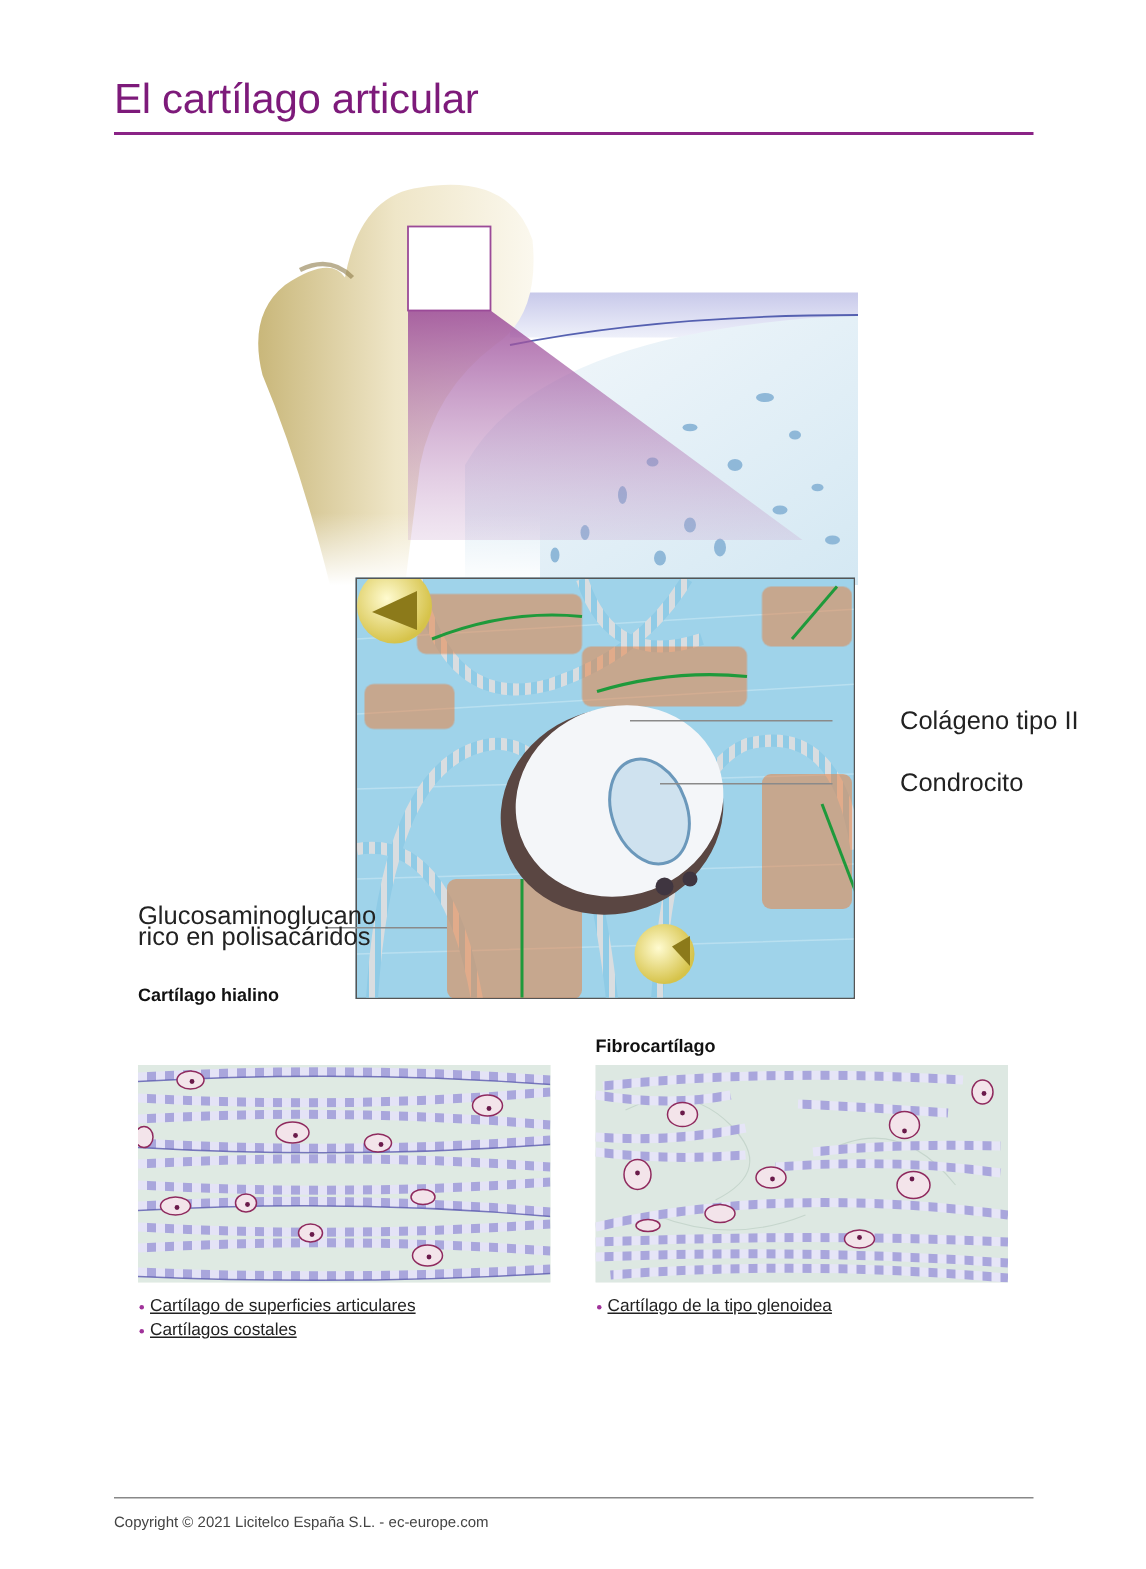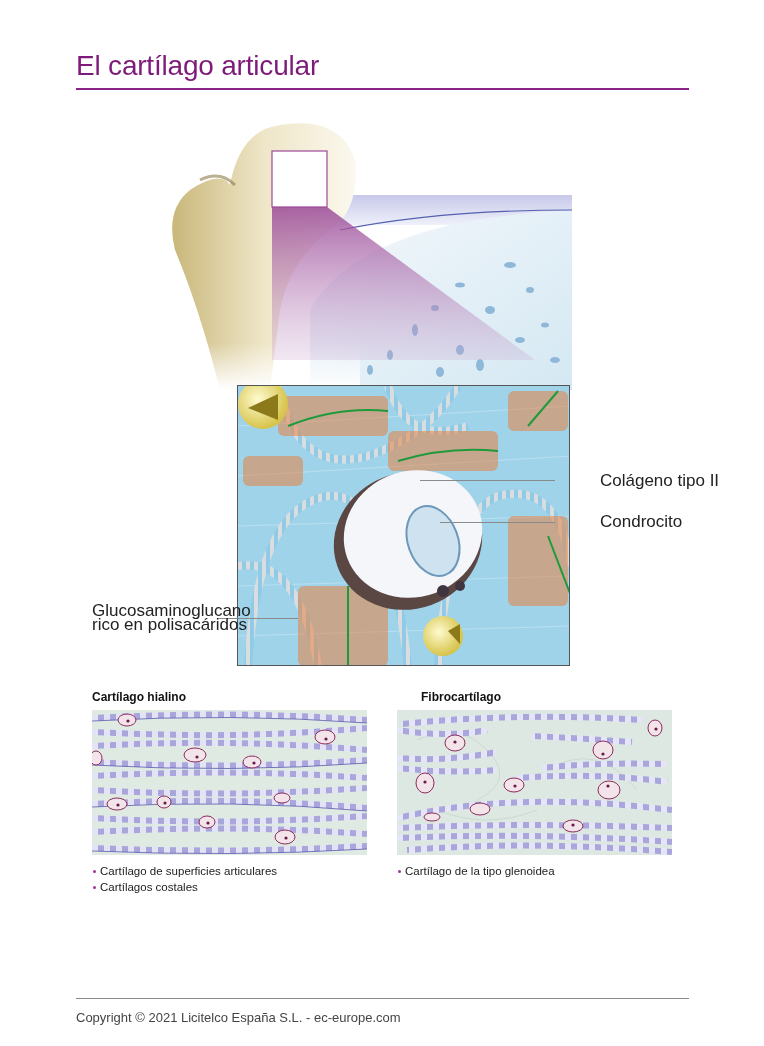--- a/index.html
+++ b/index.html
@@ -15,25 +15,25 @@
 
   .cell-panel { position: absolute; left: 237px; top: 385px; width: 333px; height: 281px; border: 1px solid #555; overflow: hidden; background: #9fd3ea; }
 
   .callout { position: absolute; font-size: 17px; color: #222; line-height: 14px; }
   .leader { position: absolute; height: 1px; background: #8a8a8a; }
 
   
   .sec-title { position: absolute; font-size: 12px; font-weight: bold; color: #111; }
   .tissue { position: absolute; width: 275px; height: 145px; overflow: hidden; background: #dfe9e2; }
   .bullets { position: absolute; list-style: none; font-size: 11.5px; color: #222; line-height: 16px; }
-  .bullets li { position: relative; padding-left: 8px; }
+  .bullets li { position: relative; padding-left: 8px; text-decoration: underline; }
   .bullets li::before { content: ""; position: absolute; left: 1px; top: 7px; width: 3px; height: 3px; background: #a0329a; border-radius: 50%; }
 
   .footer-rule { position: absolute; left: 76px; top: 998px; width: 613px; height: 1px; background: #888; }
-  .footer { position: absolute; left: 76px; top: 1010px; font-size: 13px; color: #444; }
+  .footer { position: absolute; left: 76px; top: 1010px; font-size: 10px; color: #444; }
 </style>
 </head>
 <body>
 
 <div class="title">El cartílago articular</div>
 <div class="title-rule"></div>
 
 <div class="bone-area">
   <svg width="420" height="280" viewBox="0 0 420 280">
     <defs>
@@ -150,21 +150,21 @@
 
 <div class="leader" style="left:440px; top:522px; width:115px;"></div>
 <div class="callout" style="left:600px; top:515px;">Condrocito</div>
 
 <div class="leader" style="left:218px; top:618px; width:80px;"></div>
 <div class="callout" style="left:92px; top:604px;">
   <div>Glucosaminoglucano</div>
   <div>rico en polisacáridos</div>
 </div>
 
-<div class="sec-title" style="left:92px; top:690px;">Cartílago hialino</div>
+<div class="sec-title" style="left:92px; top:656px;">Cartílago hialino</div>
 <div class="tissue" style="left:92px; top:710px;">
   <svg width="275" height="145" viewBox="0 0 275 145">
     <defs>
       <pattern id="fib" width="12" height="6" patternUnits="userSpaceOnUse">
         <rect width="6" height="6" fill="#e4e3f6"></rect>
           <rect x="6" width="6" height="6" fill="#a9a6dc"></rect>
       </pattern>
     </defs>
     <rect width="275" height="145" fill="#dfeae3"></rect>
     <g fill="none" stroke="url(#fib)" stroke-width="6">
@@ -207,21 +207,21 @@
       <circle cx="116" cy="113" r="1.6"></circle>
         <circle cx="194" cy="128" r="1.6"></circle>
     </g>
   </svg>
 </div>
 <ul class="bullets" style="left:92px; top:863px;">
   <li>Cartílago de superficies articulares</li>
   <li>Cartílagos costales</li>
 </ul>
 
-<div class="sec-title" style="left:397px; top:690px;margin-left:24px;">Fibrocartílago</div>
+<div class="sec-title" style="left:397px; top:690px;">Fibrocartílago</div>
 <div class="tissue" style="left:397px; top:710px;">
   <svg width="275" height="145" viewBox="0 0 275 145">
     <defs>
       <pattern id="fib2" width="12" height="6" patternUnits="userSpaceOnUse">
         <rect width="6" height="6" fill="#e6e5f7"></rect>
           <rect x="6" width="6" height="6" fill="#a9a6dc"></rect>
       </pattern>
     </defs>
     <rect width="275" height="145" fill="#dde8e2"></rect>
     <g stroke="#c6d6cd" stroke-width="0.8" fill="none">

